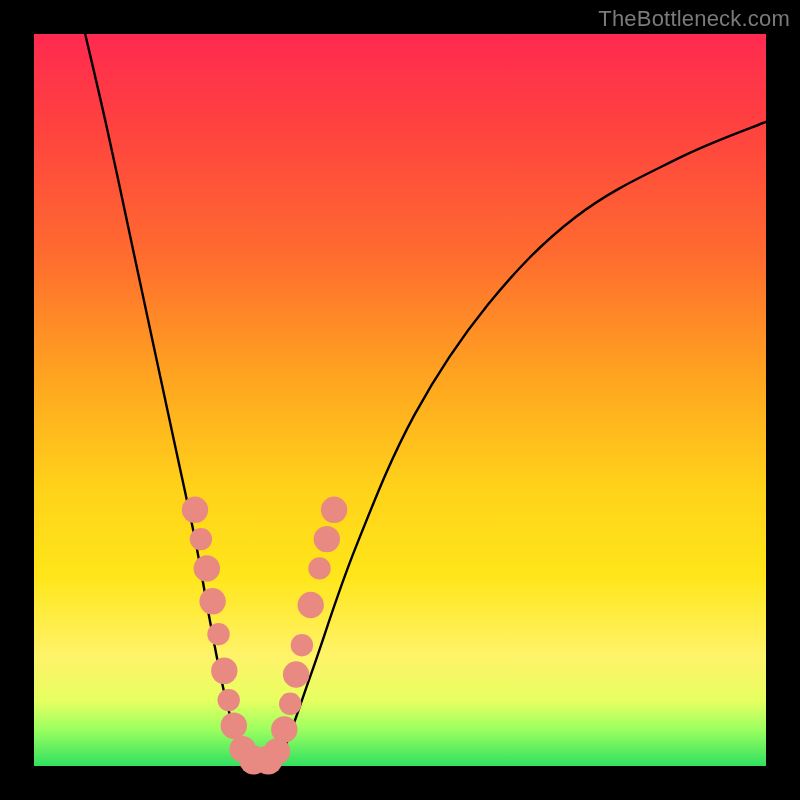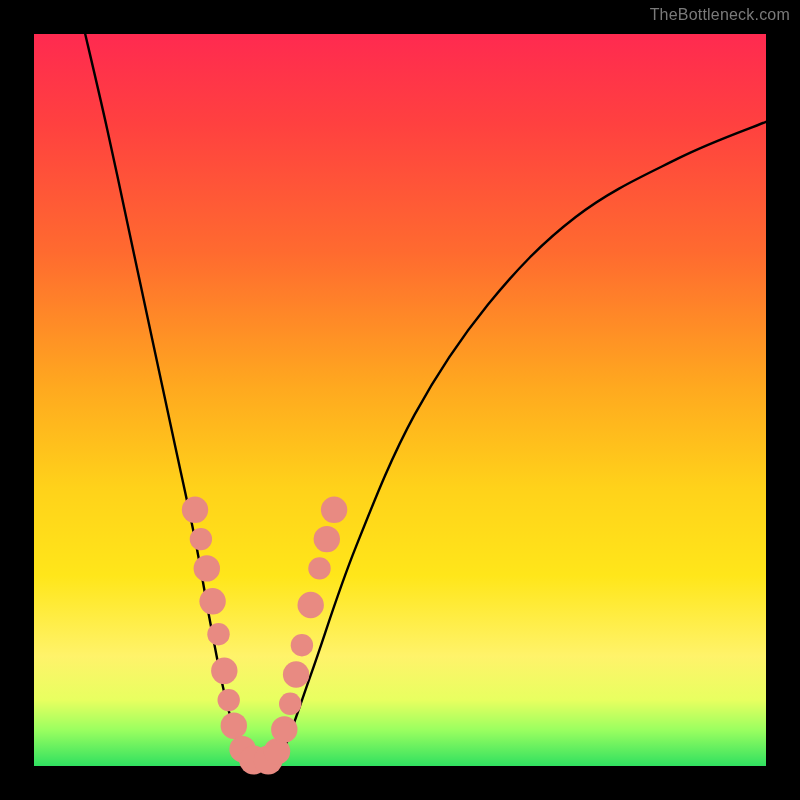--- a/index.html
+++ b/index.html
@@ -38,21 +38,21 @@
       #e8ff60 91%,
       #9cff60 95%,
       #30e060 100%
     );
   }
   .watermark {
     position: absolute;
     top: 6px;
     right: 10px;
     color: #7a7a7a;
-    font-size: 16px;
+    font-size: 22px;
     letter-spacing: 0.2px;
     user-select: none;
   }
   svg.curve {
     position: absolute;
     left: 0;
     top: 0;
     width: 732px;
     height: 732px;
     overflow: visible;

